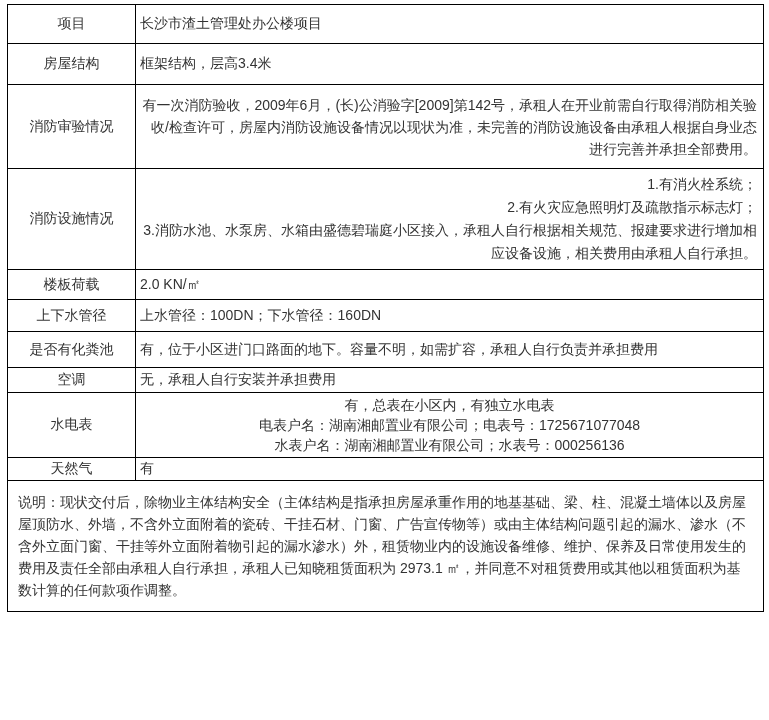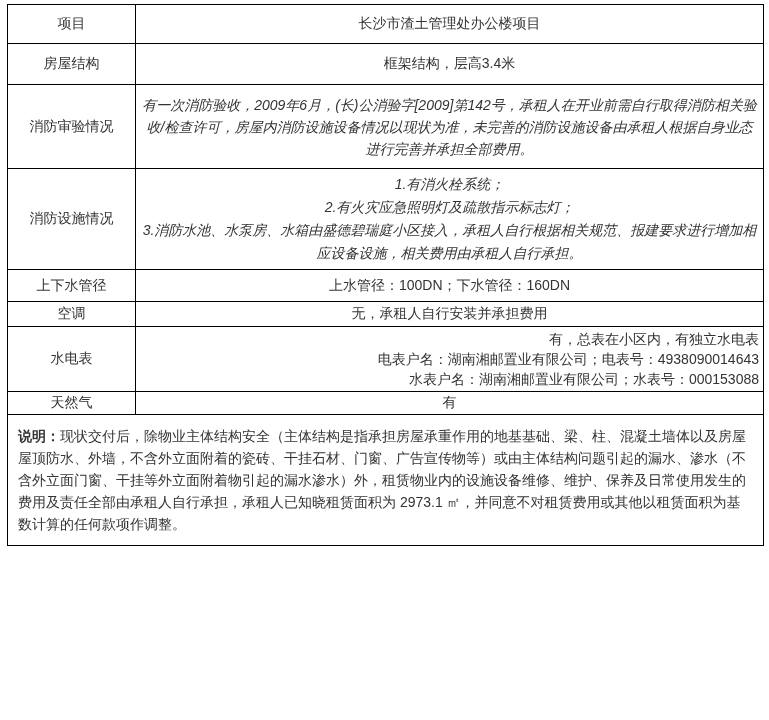--- a/index.html
+++ b/index.html
@@ -32,45 +32,43 @@
     border: 1px solid #000000;
     font-size: 14px;
     vertical-align: middle;
     padding: 2px 4px;
     word-break: break-all;
   }
   td.label {
     text-align: center;
   }
   td.value-center {
-    text-align: center;
   }
   td.value-left {
-    text-align: center;
+    text-align: right;
     padding: 4px 6px;
     line-height: 22px;
-    font-style: italic;
   }
   td.value-lines-center {
-    text-align: right;
+    text-align: center;
   }
   td.value-lines-center div {
     line-height: 20px;
   }
   td.value-left div {
     line-height: 23px;
   }
   td.note-cell {
     text-align: left;
     padding: 10px 10px;
     line-height: 22px;
     vertical-align: middle;
   }
   .note-label {
-    font-weight: bold;
+    font-weight: normal;
   }
 </style>
 </head>
 <body>
 
 <div class="page">
   <table class="doc-table">
     <colgroup>
         <col class="c1">
         <col class="c2">
@@ -95,39 +93,47 @@
 
     <tr style="height:92px;">
       <td class="label">消防设施情况</td>
       <td class="value-left">
         <div>1.有消火栓系统；</div>
         <div>2.有火灾应急照明灯及疏散指示标志灯；</div>
         <div>3.消防水池、水泵房、水箱由盛德碧瑞庭小区接入，承租人自行根据相关规范、报建要求进行增加相应设备设施，相关费用由承租人自行承担。</div>
       </td>
     </tr>
 
+    <tr style="height:30px;">
+      <td class="label">楼板荷载</td>
+      <td class="value-center">2.0 KN/㎡</td>
+    </tr>
 
 
     <tr style="height:32px;">
       <td class="label">上下水管径</td>
       <td class="value-center">上水管径：100DN；下水管径：160DN</td>
     </tr>
 
+    <tr style="height:36px;">
+      <td class="label">是否有化粪池</td>
+      <td class="value-center">有，位于小区进门口路面的地下。容量不明，如需扩容，承租人自行负责并承担费用</td>
+    </tr>
 
     <tr style="height:25px;">
       <td class="label">空调</td>
       <td class="value-center">无，承租人自行安装并承担费用</td>
     </tr>
 
     <tr style="height:62px;">
       <td class="label">水电表</td>
       <td class="value-lines-center">
         <div>有，总表在小区内，有独立水电表</div>
-        <div>电表户名：湖南湘邮置业有限公司；电表号：4938090014643</div>
-        <div>水表户名：湖南湘邮置业有限公司；水表号：000153088</div>
+        <div>电表户名：湖南湘邮置业有限公司；电表号：1725671077048</div>
+        <div>水表户名：湖南湘邮置业有限公司；水表号：000256136</div>
       </td>
     </tr>
 
 
     <tr style="height:21px;">
       <td class="label">天然气</td>
       <td class="value-center">有</td>
     </tr>
 
     <tr style="height:102px;">

